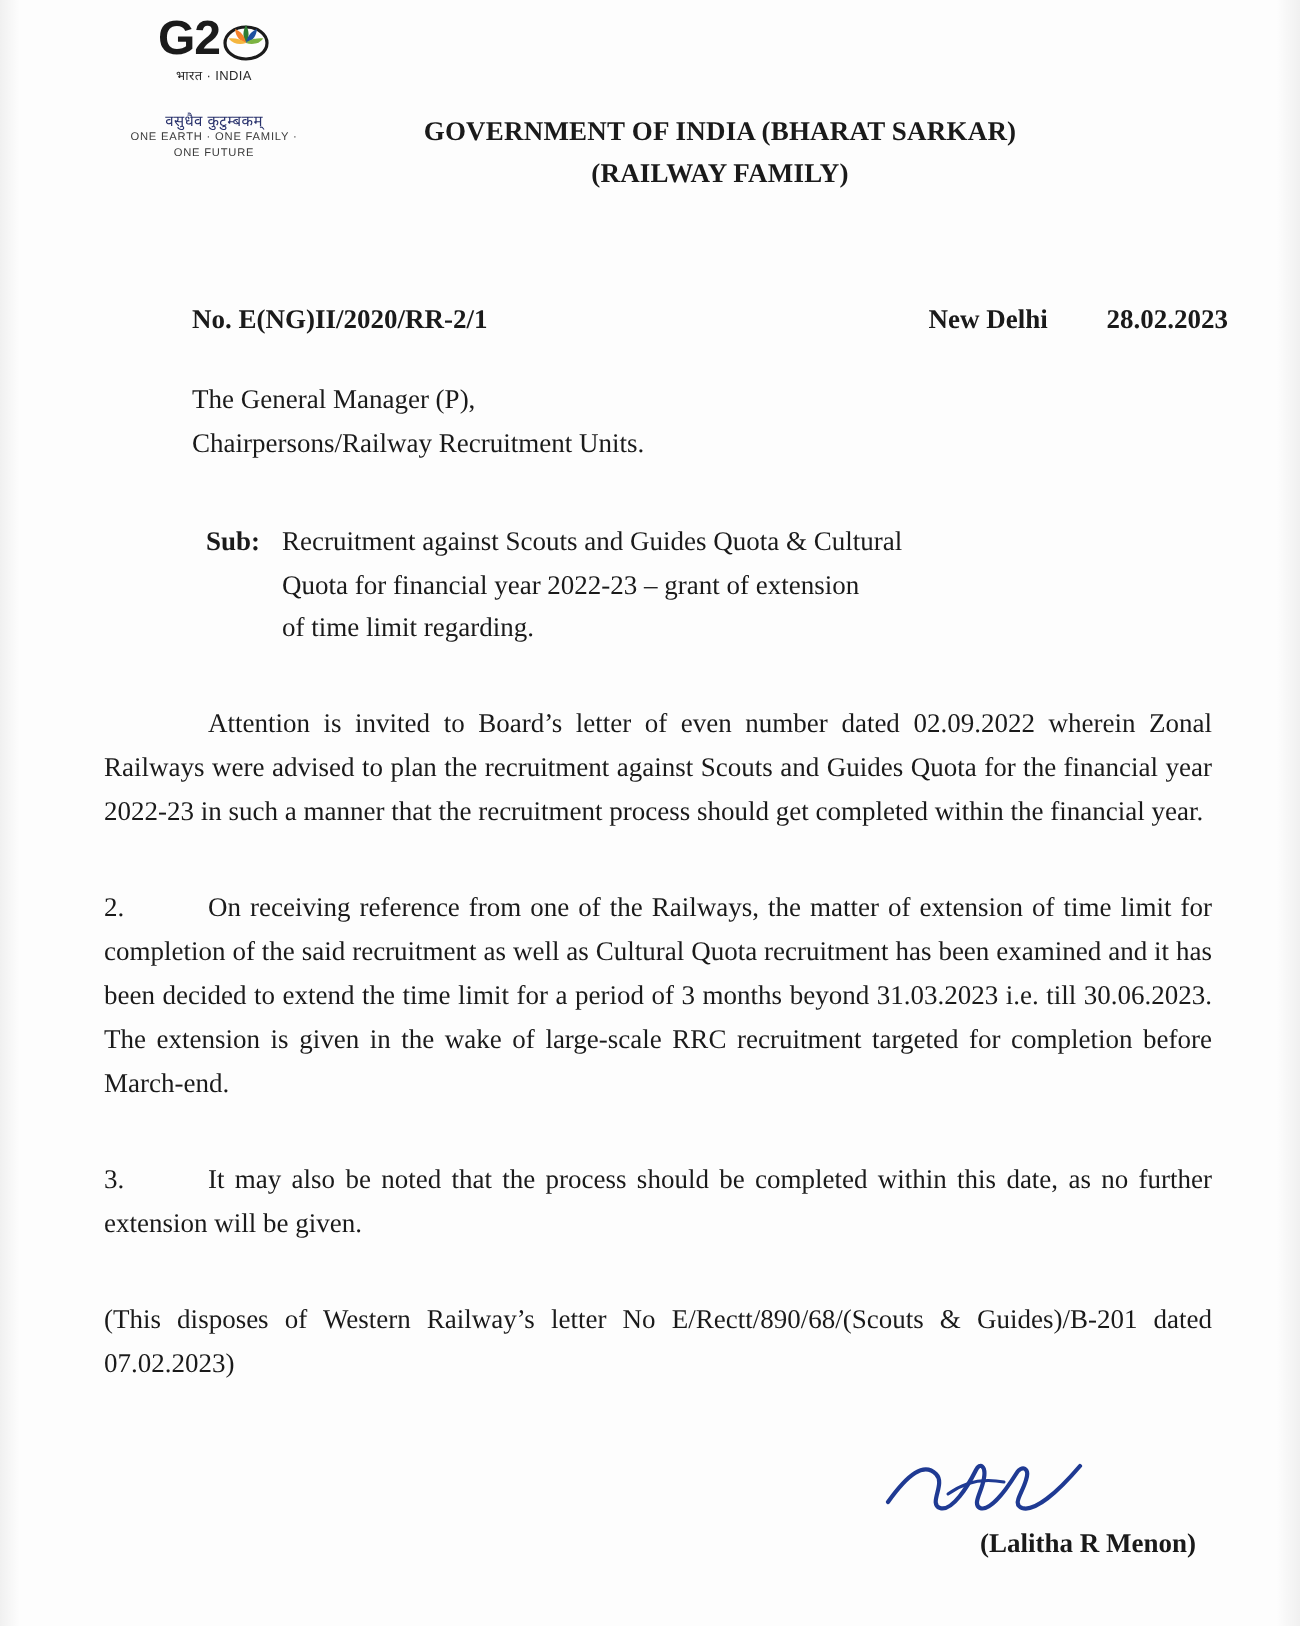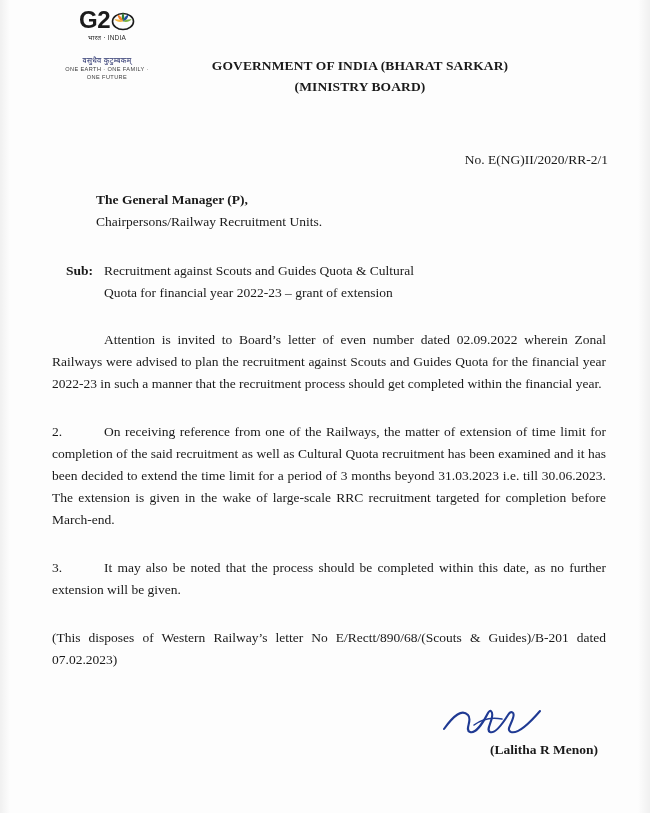--- a/index.html
+++ b/index.html
@@ -95,46 +95,45 @@
     letter-spacing: 0.1px;
     margin-top: 44px;
   }
   .org-block div { white-space: nowrap; }
 
   
   .ref-row {
     position: relative;
     margin: 52px 0 0 0;
     padding: 0 42px 0 96px;
-    font-weight: normal;
-    font-size: 13.5px;
-    text-align: right;
+    font-weight: bold;
+    font-size: 13.5px;
   }
   .ref-no { display: inline-block; }
   .ref-right {
     position: absolute;
     right: 36px;
     top: 0;
     white-space: nowrap;
   }
   .ref-right .place { margin-right: 26px; }
 
   
   .addressee {
     margin: 21px 0 0 0;
     padding-left: 96px;
     font-size: 13.5px;
     line-height: 1.62;
   }
-  .addressee .bold { font-weight: bold; }
+  .addressee .bold { font-weight: normal; }
 
   
   .subject {
     margin: 27px 0 0 0;
-    padding-left: 66px;
+    padding-left: 103px;
     display: flex;
     font-size: 13.5px;
     line-height: 1.62;
   }
   .subject .sub-label {
     font-weight: bold;
     width: 38px;
     flex: 0 0 38px;
   }
   .subject .sub-text {
@@ -226,38 +225,43 @@
       </div>
       <div class="logo-sub1">भारत · INDIA</div>
       <div class="logo-tag">
         <span class="hin">वसुधैव कुटुम्बकम्</span>
         <span class="eng">ONE EARTH · ONE FAMILY · ONE FUTURE</span>
       </div>
     </div>
 
     <div class="org-block">
       <div>GOVERNMENT OF INDIA (BHARAT SARKAR)</div>
-      <div>(MINISTRY BOARD)</div>
+      <div>(RAILWAY FAMILY)</div>
     </div>
   </div>
 
   <div class="ref-row">
     <span class="ref-no">No. E(NG)II/2020/RR-2/1</span>
+    <span class="ref-right">
+      <span class="place">New Delhi</span>
+      <span class="date">28.02.2023</span>
+    </span>
   </div>
 
   <div class="addressee">
     <div class="bold">The General Manager (P),</div>
     <div>Chairpersons/Railway Recruitment Units.</div>
   </div>
 
   <div class="subject">
     <div class="sub-label">Sub:</div>
     <div class="sub-text">
       <div>Recruitment against Scouts and Guides Quota &amp; Cultural</div>
       <div>Quota  for financial year  2022-23 – grant of extension</div>
+      <div>of time limit regarding.</div>
     </div>
   </div>
 
   <div class="body-wrap">
 
     <div class="para indent-first">Attention is invited to Board’s letter of even number dated 02.09.2022 wherein Zonal Railways were advised to plan the recruitment against Scouts and Guides Quota      for the financial year 2022-23 in such a manner that the recruitment process should get completed within the financial year.</div>
 
     <div class="para numbered">
       <span class="num">2.</span><span>On receiving reference from one of the Railways, the matter of extension of time limit for completion of the said recruitment as well as Cultural Quota recruitment has been examined and it has been decided to extend the time limit for a period of 3 months beyond 31.03.2023 i.e. till 30.06.2023. The extension is given in the wake of large-scale RRC recruitment targeted for completion before March-end.</span>
     </div>

